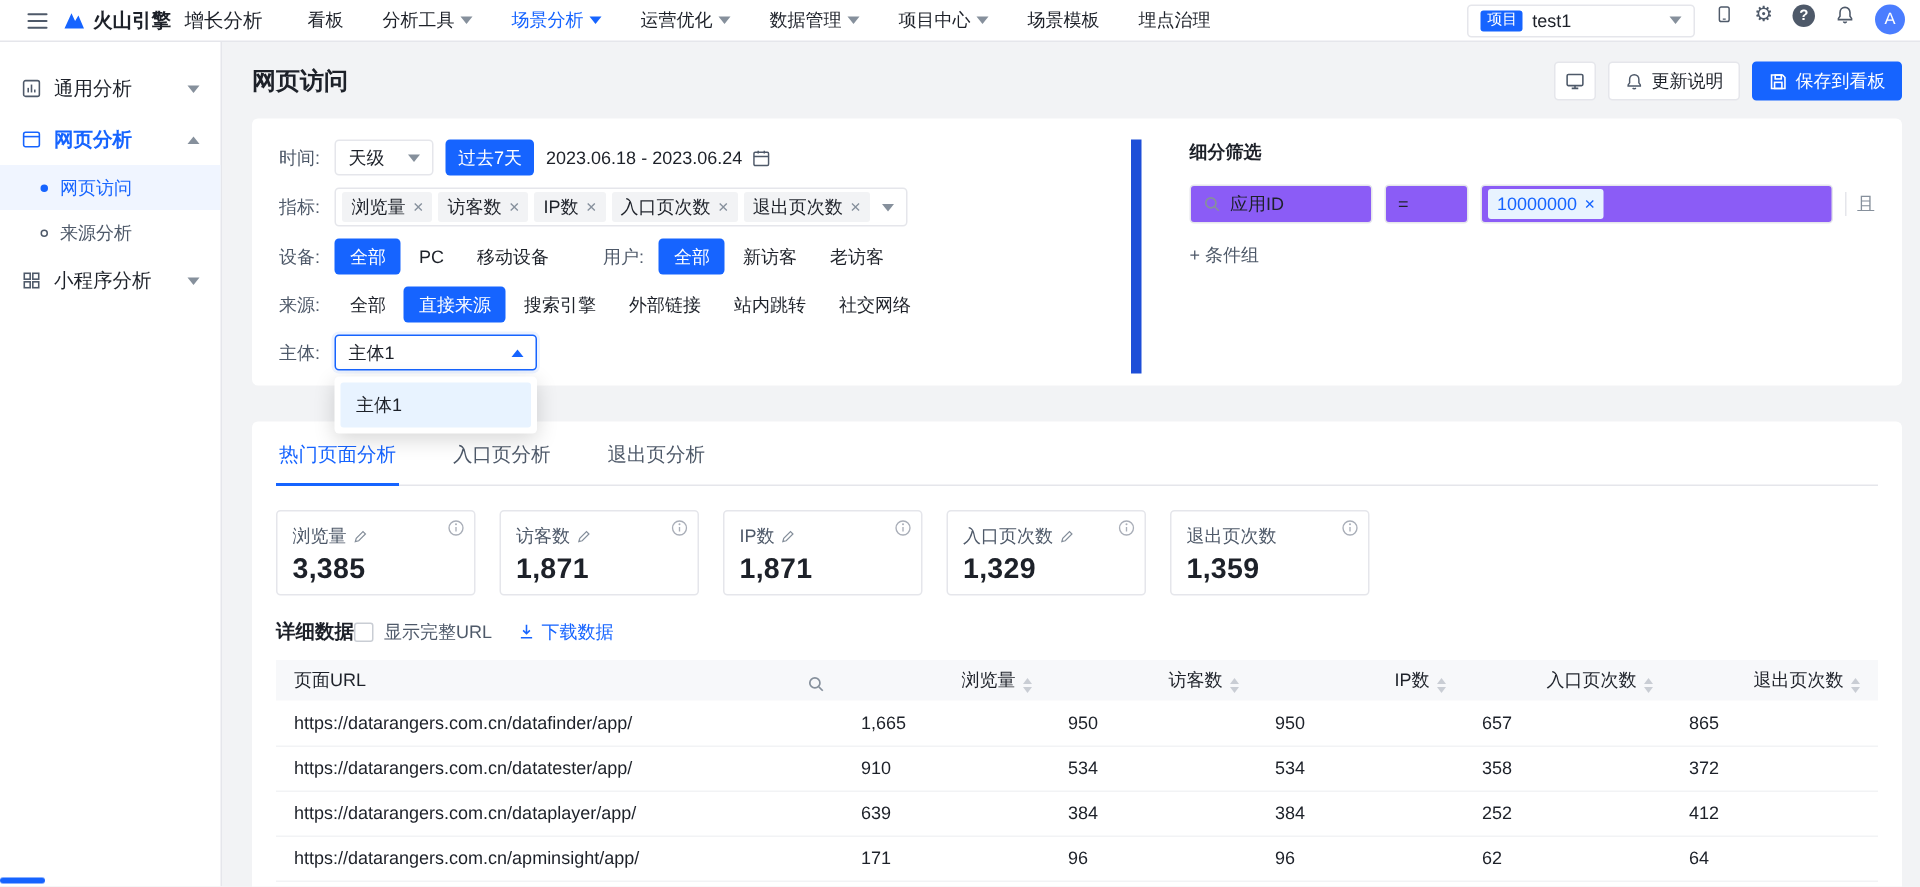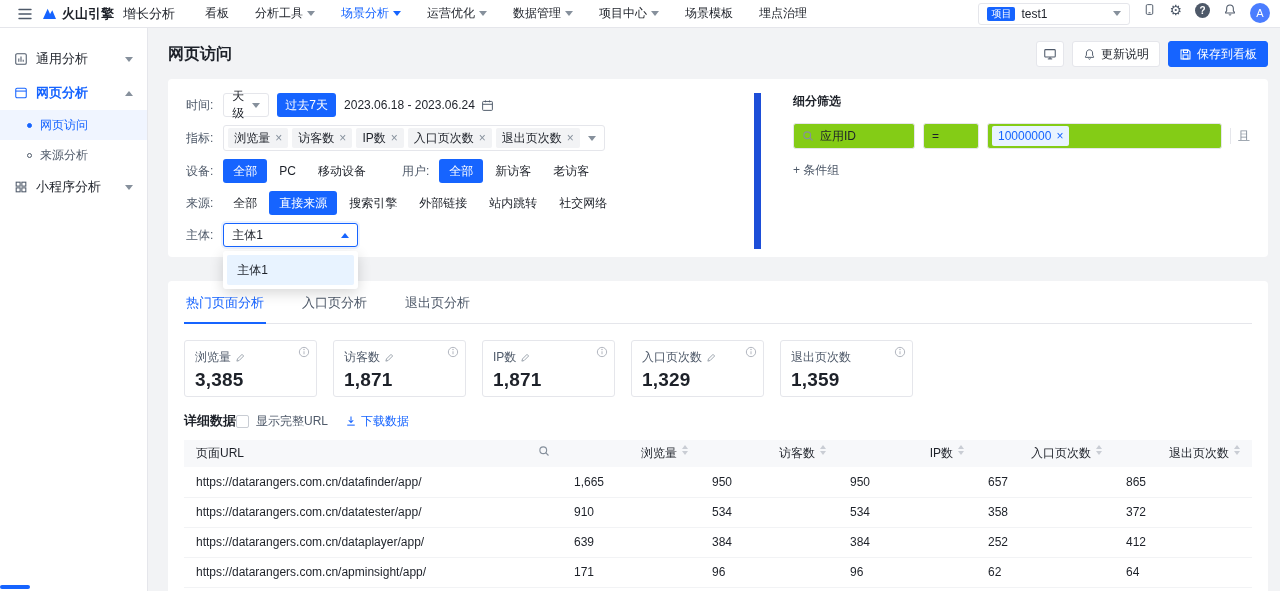--- a/index.html
+++ b/index.html
@@ -56,42 +56,42 @@
   
   .card{background:#fff;border-radius:4px}
   .filter-card{display:flex;padding:14px 18px 8px;margin-bottom:24px;position:relative}
   .filter-left{flex:1;padding-right:16px}
   .filter-right{width:496px;border-left:7px solid #1d4ed8;padding-left:32px}
 
   .f-row{display:flex;align-items:center;margin-bottom:8px;min-height:24px;flex-wrap:nowrap}
   .f-label{font-size:12px;color:#4e5969;margin-right:10px;white-space:nowrap}
   .user-label{margin-left:24px}
   .select{height:24px;border:1px solid #e5e6eb;border-radius:3px;display:inline-flex;align-items:center;gap:8px;padding:0 8px;font-size:12px;cursor:pointer;background:#fff}
-  .granularity{width:46px;justify-content:space-between}
+  .granularity{width:66px;justify-content:space-between}
   .tag-primary{height:24px;background:#1664ff;color:#fff;font-size:12px;display:inline-flex;align-items:center;padding:0 8px;border-radius:3px;margin:0 8px;cursor:pointer}
   .date-text{font-size:12px;margin-right:6px;cursor:pointer}
   .cal-icon{display:flex;align-items:center;cursor:pointer}
 
   .multi-select{min-height:26px;border:1px solid #e5e6eb;border-radius:3px;display:inline-flex;align-items:center;gap:4px;padding:2px 24px 2px 4px;position:relative;cursor:pointer;background:#fff}
   .multi-select>.caret-down{position:absolute;right:8px;top:10px}
   .m-tag{background:#f2f3f5;border-radius:2px;font-size:12px;height:20px;display:inline-flex;align-items:center;gap:5px;padding:0 6px;color:#1d2129;white-space:nowrap}
   .x-glyph{color:#86909c;font-style:normal;cursor:pointer;font-size:12px;line-height:1}
 
   .opt{height:24px;display:inline-flex;align-items:center;padding:0 10px;font-size:12px;border-radius:3px;cursor:pointer;color:#1d2129;margin-right:2px}
   .opt.selected{background:#1664ff;color:#fff}
 
   .subject-row{margin-bottom:2px}
   .subject-select{width:135px;justify-content:space-between;border-color:#1664ff;position:relative;box-shadow:0 0 0 2px rgba(22,100,255,.08)}
   .dropdown{position:absolute;top:27px;left:-1px;width:135px;background:#fff;border-radius:3px;box-shadow:0 4px 14px rgba(0,0,0,.16);padding:4px;z-index:30}
   .dropdown-option{height:30px;display:flex;align-items:center;padding:0 10px;font-size:12px;border-radius:2px;cursor:pointer}
   .dropdown-option.selected{background:#e8f3ff;color:#1d2129}
 
   .seg-title{font-size:12px;font-weight:700;margin-bottom:13px;color:#1d2129}
   .seg-row{display:flex;align-items:center;gap:8px;margin-bottom:13px}
-  .seg-input{height:26px;border:1px solid #e5e6eb;border-radius:3px;display:flex;align-items:center;gap:6px;padding:0 8px;font-size:12px;background:#84cc16;cursor:pointer;color:#1d2129}
+  .seg-input{height:26px;border:1px solid #e5e6eb;border-radius:3px;display:flex;align-items:center;gap:6px;padding:0 8px;font-size:12px;background:#8b5cf6;cursor:pointer;color:#1d2129}
   .seg-property{width:122px}
   .seg-op{width:56px}
   .seg-value{flex:1;padding:0 4px}
   .val-tag{height:20px;background:#e8f3ff;border-radius:2px;display:inline-flex;align-items:center;gap:5px;padding:0 6px;font-size:12px;color:#1664ff}
   .val-tag .x-glyph{color:#1664ff}
   .connector{font-size:12px;color:#86909c;padding-left:7px;border-left:1px solid #e5e6eb;height:16px;display:flex;align-items:center;white-space:nowrap}
   .add-group{font-size:12px;color:#4e5969;cursor:pointer;display:inline-flex;align-items:center}
 
   
   .analysis-card{padding:0 16px 14px;min-height:322px}
@@ -109,21 +109,21 @@
   .detail-actions{display:flex;align-items:center;gap:7px}
   .checkbox{width:13px;height:13px;border:1px solid #c9cdd4;border-radius:2px;background:#fff;cursor:pointer;flex-shrink:0}
   .cb-label{font-size:12px;color:#4e5969}
   .download{display:inline-flex;align-items:center;gap:4px;font-size:12px;color:#1664ff;cursor:pointer;margin-left:10px}
 
   .data-table{width:100%;border-collapse:collapse;font-size:12px;table-layout:fixed}
   .data-table th{background:#f7f8fa;height:27px;font-weight:400;color:#1d2129;padding:0 12px}
   .data-table th.num{width:138px}
   .data-table td{height:30px;padding:0 12px;border-bottom:1px solid #f2f3f5;color:#1d2129;white-space:nowrap;overflow:hidden;text-overflow:ellipsis}
   .data-table td.num{text-align:left}
-  .th-inner{display:flex;align-items:flex-start;gap:5px}
+  .th-inner{display:flex;align-items:flex-end;gap:5px}
   th.num .th-inner{justify-content:flex-end}
   th.col-url .th-inner{justify-content:space-between}
   .sort{display:inline-flex;flex-direction:column;gap:2px;cursor:pointer}
   .sort i{display:block;width:0;height:0;border-left:3.5px solid transparent;border-right:3.5px solid transparent}
   .sort .up{border-bottom:4px solid #c9cdd4}
   .sort .down{border-top:4px solid #c9cdd4}
   .th-search{display:flex;align-items:center;cursor:pointer}
 
   .scroll-indicator{position:fixed;left:0;bottom:2px;width:30px;height:4px;background:#1664ff;border-radius:2px;z-index:40}
 </style>

